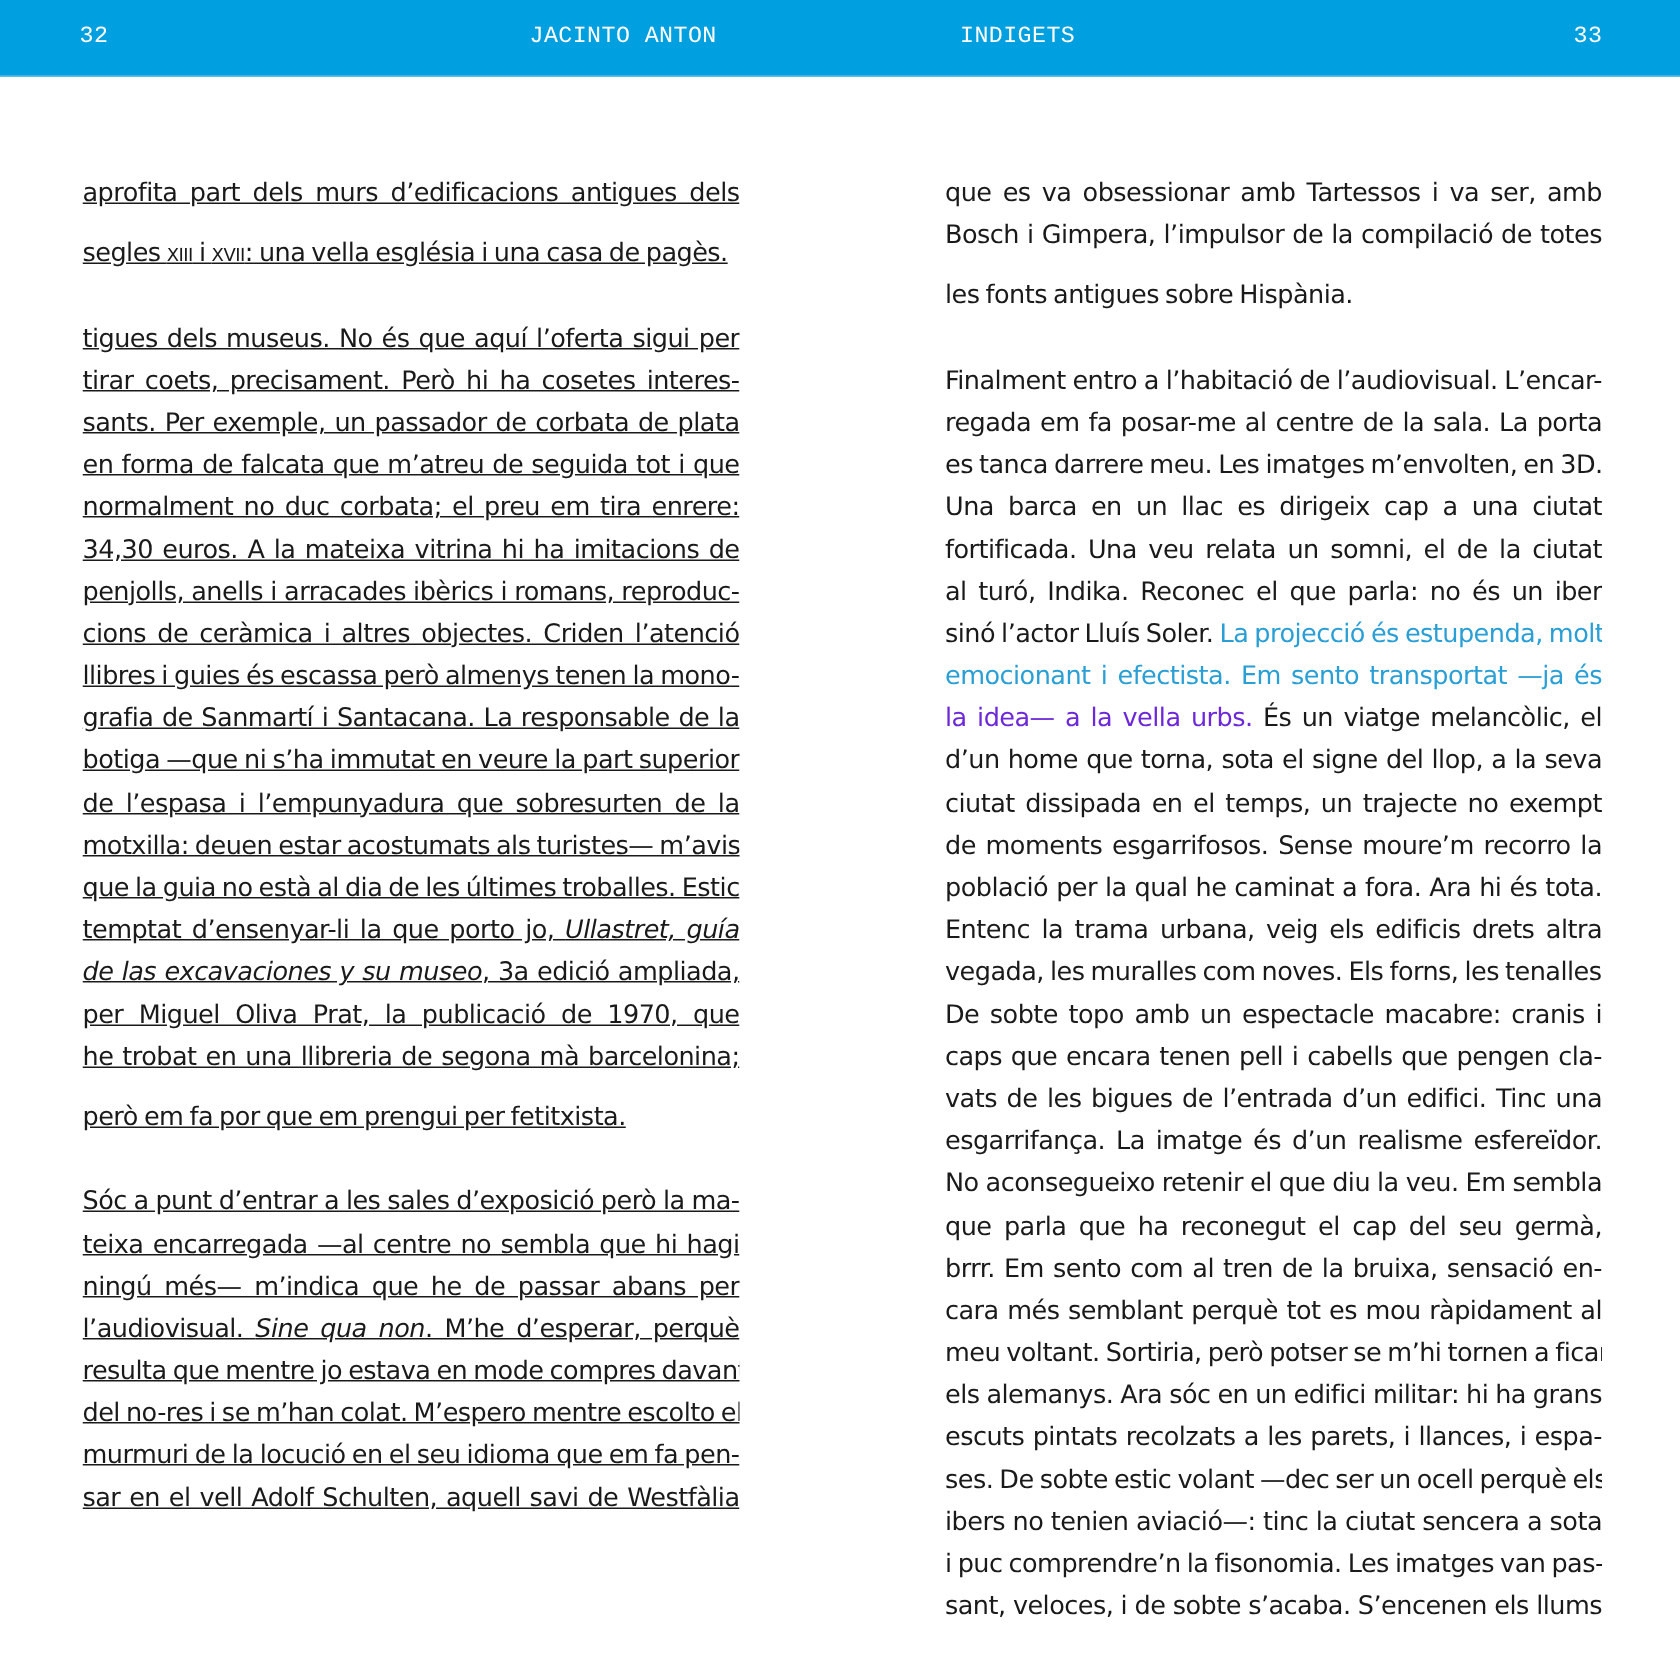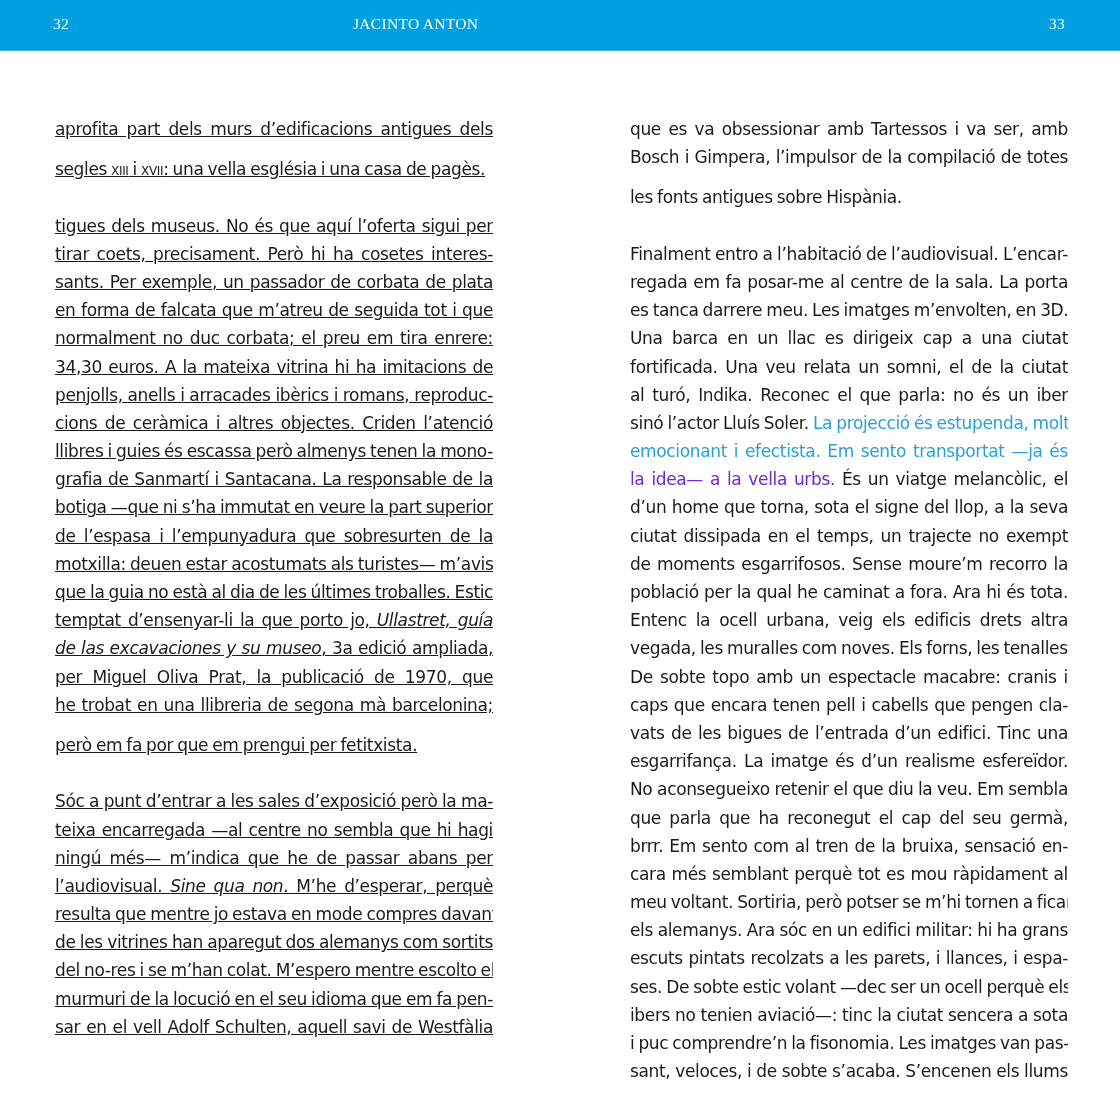--- a/index.html
+++ b/index.html
@@ -4,24 +4,24 @@
   <style>
     html, body { margin: 0; padding: 0; }
     body {
       width: 1120px; height: 1120px; background: #ffffff; position: relative; overflow: hidden;
       font-family: "DejaVu Sans", sans-serif; color: #1a1a1a;
     }
     .header {
       position: absolute; left: 0; top: 0; width: 1120px; height: 50px;
       background: #009fe0; border-bottom: 1px solid #3ab0e4;
     }
-    .hdr { position: absolute; top: 15px; color: #ffffff; font-size: 15.5px; letter-spacing: 0.3px; font-family: Liberation Serif, serif; }
+    .hdr { position: absolute; top: 15px; color: #ffffff; font-size: 15.5px; letter-spacing: 0.3px; font-family: Liberation Mono, monospace; }
     .hdr-left-num { left: 53px; }
     .hdr-left-title { left: 353px; }
-    .hdr-right-title { left: 640px; margin-top: 32px; }
+    .hdr-right-title { left: 640px; }
     .hdr-right-num { left: 1049px; }
     .page { position: absolute; top: 115px; width: 438px; }
     .page-left { left: 55px; text-decoration: underline; }
     .page-right { left: 630px; }
     .line {
       display: block; height: 28.2px; line-height: 28.2px; font-size: 17px;
       text-align: justify; text-align-last: justify; white-space: nowrap;
       font-family: "DejaVu Sans", sans-serif; letter-spacing: -0.35px; word-spacing: -1px;
       overflow: hidden;
     }
@@ -68,21 +68,20 @@
       <div class="line"><span>he trobat en una llibreria de segona mà barcelonina;</span></div>
       <div class="line last"><span>però em fa por que em prengui per fetitxista.</span></div>
     </div>
     <div class="gap"></div>
     <div>
       <div class="line"><span>Sóc a punt d’entrar a les sales d’exposició però la ma-</span></div>
       <div class="line"><span>teixa encarregada —al centre no sembla que hi hagi</span></div>
       <div class="line"><span>ningú més— m’indica que he de passar abans per</span></div>
       <div class="line"><span>l’audiovisual. </span><span class="it">Sine qua non</span><span>. M’he d’esperar, perquè</span></div>
       <div class="line"><span>resulta que mentre jo estava en mode compres davant</span></div>
-      <div class="line"><span>de les vitrines han aparegut dos alemanys com sortits</span></div>
       <div class="line"><span>del no-res i se m’han colat. M’espero mentre escolto el</span></div>
       <div class="line"><span>murmuri de la locució en el seu idioma que em fa pen-</span></div>
       <div class="line"><span>sar en el vell Adolf Schulten, aquell savi de Westfàlia</span></div>
     </div>
   </div>
 <div class="page page-right">
     <div>
       <div class="line"><span>que es va obsessionar amb Tartessos i va ser, amb</span></div>
       <div class="line"><span>Bosch i Gimpera, l’impulsor de la compilació de totes</span></div>
       <div class="line last"><span>les fonts antigues sobre Hispània.</span></div>
@@ -95,21 +94,21 @@
       <div class="line"><span>Una barca en un llac es dirigeix cap a una ciutat</span></div>
       <div class="line"><span>fortificada. Una veu relata un somni, el de la ciutat</span></div>
       <div class="line"><span>al turó, Indika. Reconec el que parla: no és un iber</span></div>
       <div class="line"><span>sinó l’actor Lluís Soler. </span><span class="hl" style="color: rgb(42, 159, 214);">La projecció és estupenda, molt</span></div>
       <div class="line"><span class="hl" style="color: rgb(42, 159, 214);">emocionant i efectista. Em sento transportat —ja és</span></div>
       <div class="line"><span class="hl" style="color: #6d28d9;">la idea— a la vella urbs.</span><span> És un viatge melancòlic, el</span></div>
       <div class="line"><span>d’un home que torna, sota el signe del llop, a la seva</span></div>
       <div class="line"><span>ciutat dissipada en el temps, un trajecte no exempt</span></div>
       <div class="line"><span>de moments esgarrifosos. Sense moure’m recorro la</span></div>
       <div class="line"><span>població per la qual he caminat a fora. Ara hi és tota.</span></div>
-      <div class="line"><span>Entenc la ocell urbana, veig els edificis drets altra</span></div>
+      <div class="line"><span>Entenc la trama urbana, veig els edificis drets altra</span></div>
       <div class="line"><span>vegada, les muralles com noves. Els forns, les tenalles.</span></div>
       <div class="line"><span>De sobte topo amb un espectacle macabre: cranis i</span></div>
       <div class="line"><span>caps que encara tenen pell i cabells que pengen cla-</span></div>
       <div class="line"><span>vats de les bigues de l’entrada d’un edifici. Tinc una</span></div>
       <div class="line"><span>esgarrifança. La imatge és d’un realisme esfereïdor.</span></div>
       <div class="line"><span>No aconsegueixo retenir el que diu la veu. Em sembla</span></div>
       <div class="line"><span>que parla que ha reconegut el cap del seu germà,</span></div>
       <div class="line"><span>brrr. Em sento com al tren de la bruixa, sensació en-</span></div>
       <div class="line"><span>cara més semblant perquè tot es mou ràpidament al</span></div>
       <div class="line"><span>meu voltant. Sortiria, però potser se m’hi tornen a ficar</span></div>

